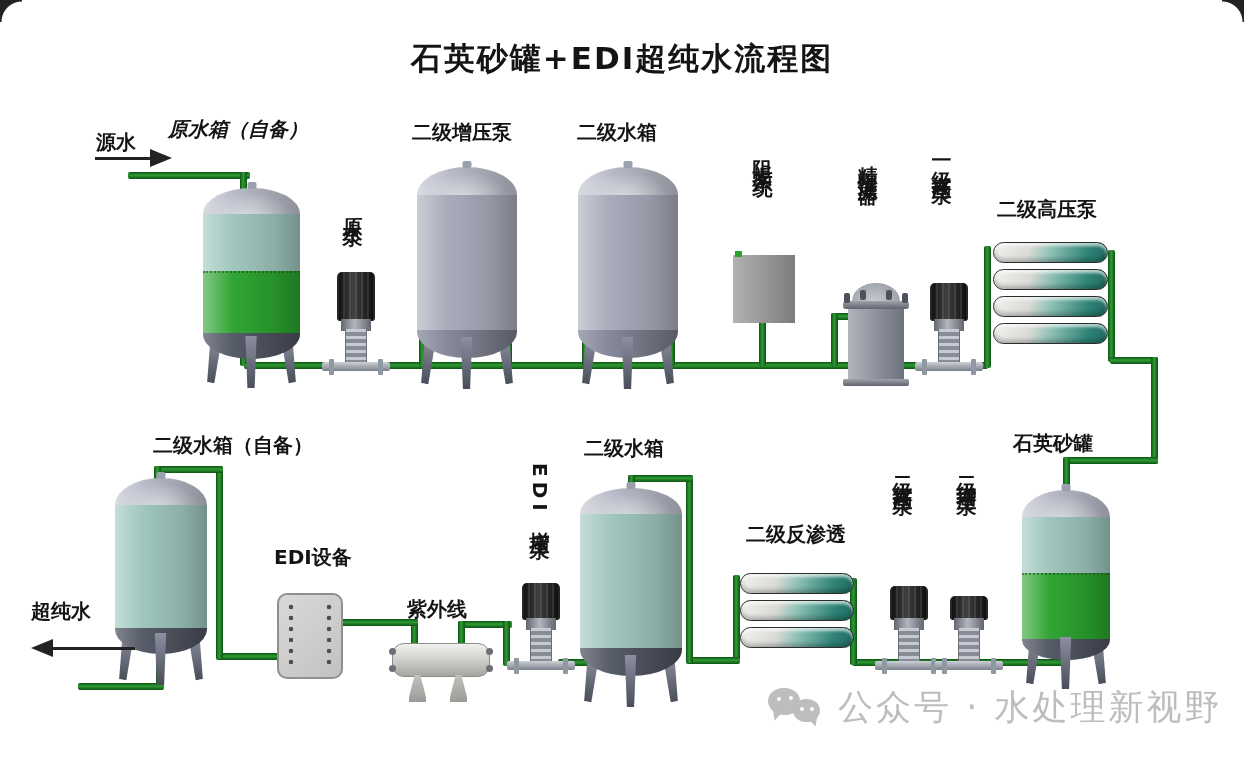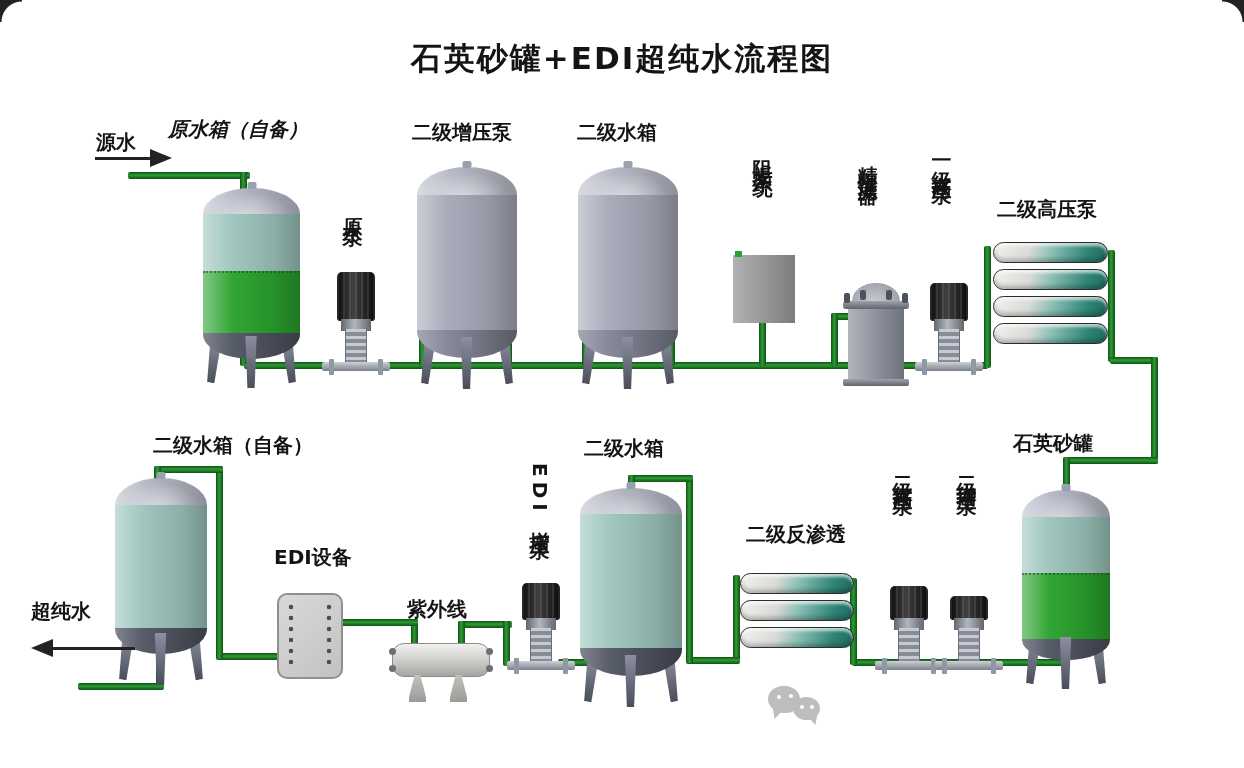--- a/index.html
+++ b/index.html
@@ -311,18 +311,19 @@
   <div class="lbl" style="left:153px;top:434px;">二级水箱（自备）</div>
   <div class="lbl" style="left:274px;top:546px;">EDI设备</div>
   <div class="lbl" style="left:407px;top:550px;margin-top:48px;">紫外线</div>
   <div class="lbl" style="left:31px;top:600px;">超纯水</div>
 
   <div class="wm">
     <div class="wm-icon">
       <div class="wm-b1"></div>
       <div class="wm-b2"></div>
     </div>
+    <div class="wm-text">公众号 · 水处理新视野</div>
   </div>
 
   <div class="corner corner-l"></div>
   <div class="corner corner-r"></div>
 
 </div>
 
 </body></html>

